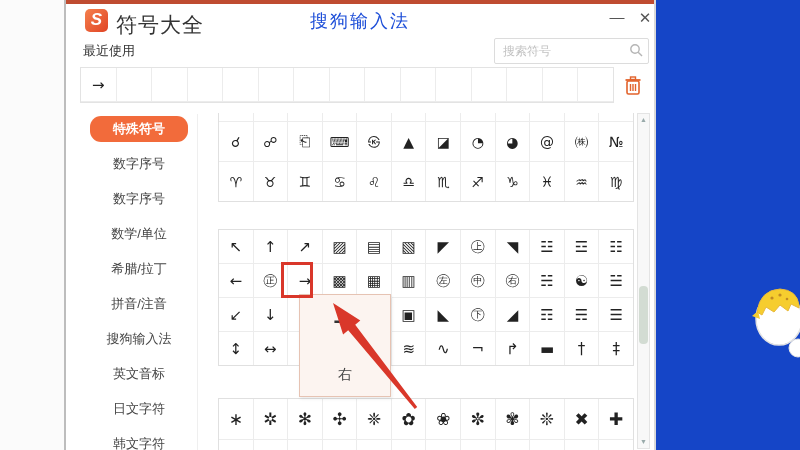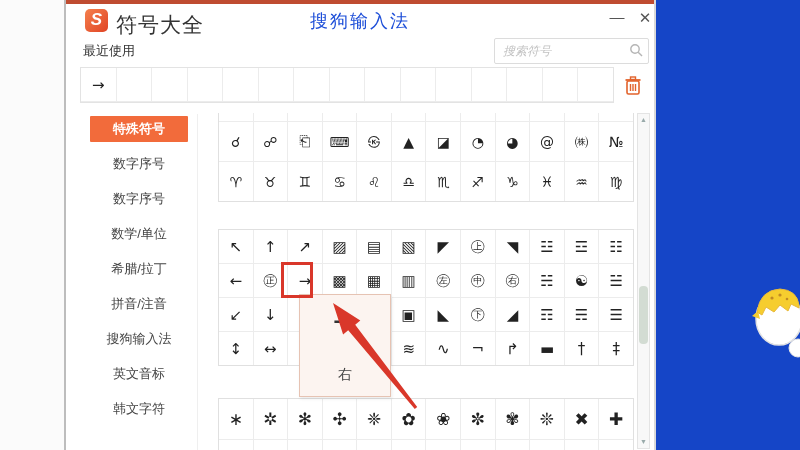--- a/index.html
+++ b/index.html
@@ -22,34 +22,34 @@
   .win-title{left:50px;top:11px;font-size:21px;color:#333;letter-spacing:1px;}
   .watermark{left:0;top:9px;width:100%;text-align:center;font-size:18px;color:#1d4ed8;letter-spacing:2px;}
   .btn-min{left:540px;top:6px;width:22px;height:22px;color:#555;font-size:15px;text-align:center;line-height:22px;}
   .btn-close{left:568px;top:8px;width:22px;height:22px;color:#555;font-size:15px;text-align:center;line-height:20px;}
 
   .recent-label{left:17px;top:42px;font-size:13px;font-weight:normal;color:#333;}
 
   
   .search-box{left:428px;top:38px;width:153px;height:24px;border:1px solid #dcdcdc;border-radius:2px;background:#fff;}
   .search-input{position:absolute;left:6px;top:1px;width:120px;height:20px;border:none;outline:none;
-    font-size:12px;color:#ec4899;background:transparent;font-family:inherit;font-style:italic;}
+    font-size:12px;color:#ec4899;background:transparent;font-family:inherit;}
   .search-input::placeholder{color:#c2c2c2;}
   .search-icon{position:absolute;right:5px;top:4px;}
 
   
   .recent-strip{left:14px;top:67px;width:532px;border:1px solid #e3e3e3;background:#fff;}
   .recent-strip .grid-row{height:33px;}
   .trash{left:558px;top:76px;width:18px;height:19px;}
 
   
   .sidebar{left:14px;top:116px;width:118px;}
   .sidebar-item{width:98px;margin:0 auto 9px auto;height:20px;line-height:20px;text-align:center;
     font-size:13px;color:#454545;padding:3px 0;}
-  .sidebar-item.active{background:#f26b3b;color:#fff;border-radius:1px;font-weight:bold;}
+  .sidebar-item.active{background:#f26b3b;color:#fff;border-radius:11px;font-weight:bold;}
   .sidebar-sep{left:131px;top:114px;width:1px;height:336px;background:#efefef;}
 
   
   .section{left:152px;width:414px;background:#fff;border:1px solid #e0e0e0;}
   .sec1{top:113px;border-top:none;}
   .sec2{top:229px;}
   .sec3{top:398px;border-bottom:none;}
   .grid-row{display:flex;border-bottom:1px solid #ececec;}
   .section .grid-row:last-child{border-bottom:none;}
   .sec1 .grid-row{height:39px;}
@@ -146,20 +146,21 @@
 
   <div class="abs sidebar">
       <div class="sidebar-item active">特殊符号</div>
       <div class="sidebar-item">数字序号</div>
       <div class="sidebar-item">数字序号</div>
       <div class="sidebar-item">数学/单位</div>
       <div class="sidebar-item">希腊/拉丁</div>
       <div class="sidebar-item">拼音/注音</div>
       <div class="sidebar-item">搜狗输入法</div>
       <div class="sidebar-item">英文音标</div>
+      <div class="sidebar-item">日文字符</div>
       <div class="sidebar-item">韩文字符</div>
     </div>
   <div class="abs sidebar-sep"></div>
 
   <div class="abs section sec1">
       <div class="grid-row">
         <div class="cell"></div>
         <div class="cell"></div>
         <div class="cell"></div>
         <div class="cell"></div>

